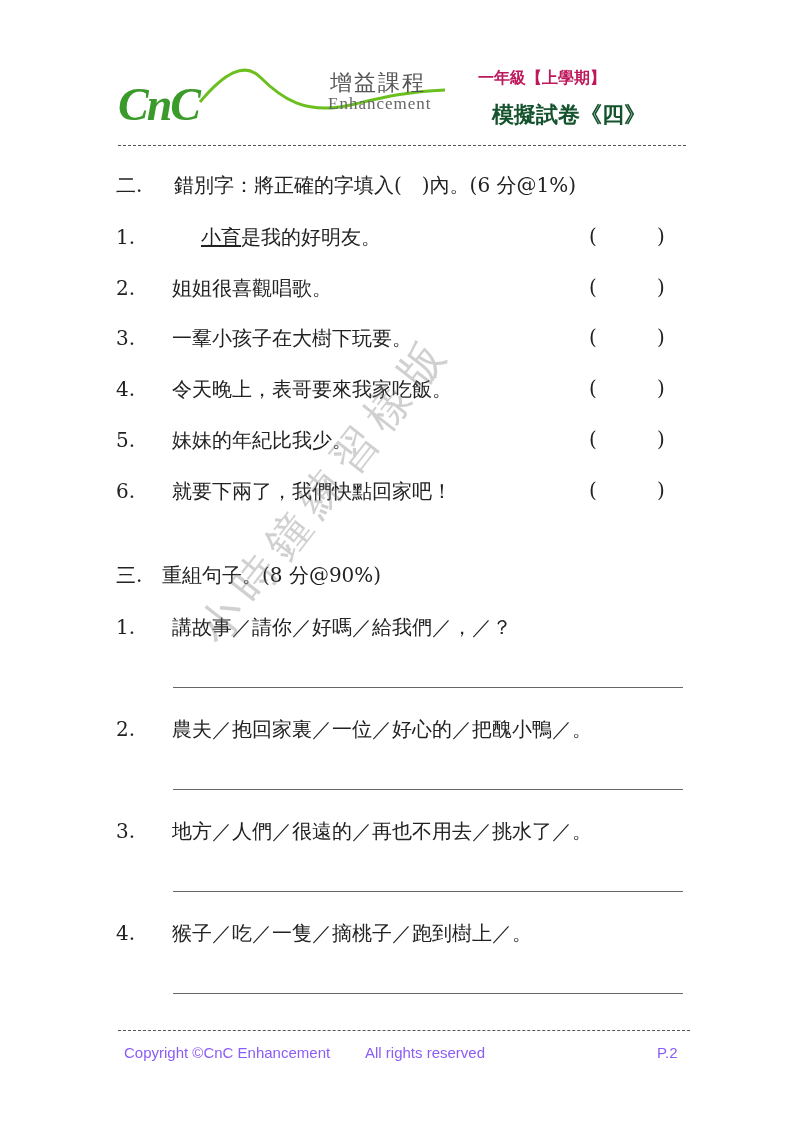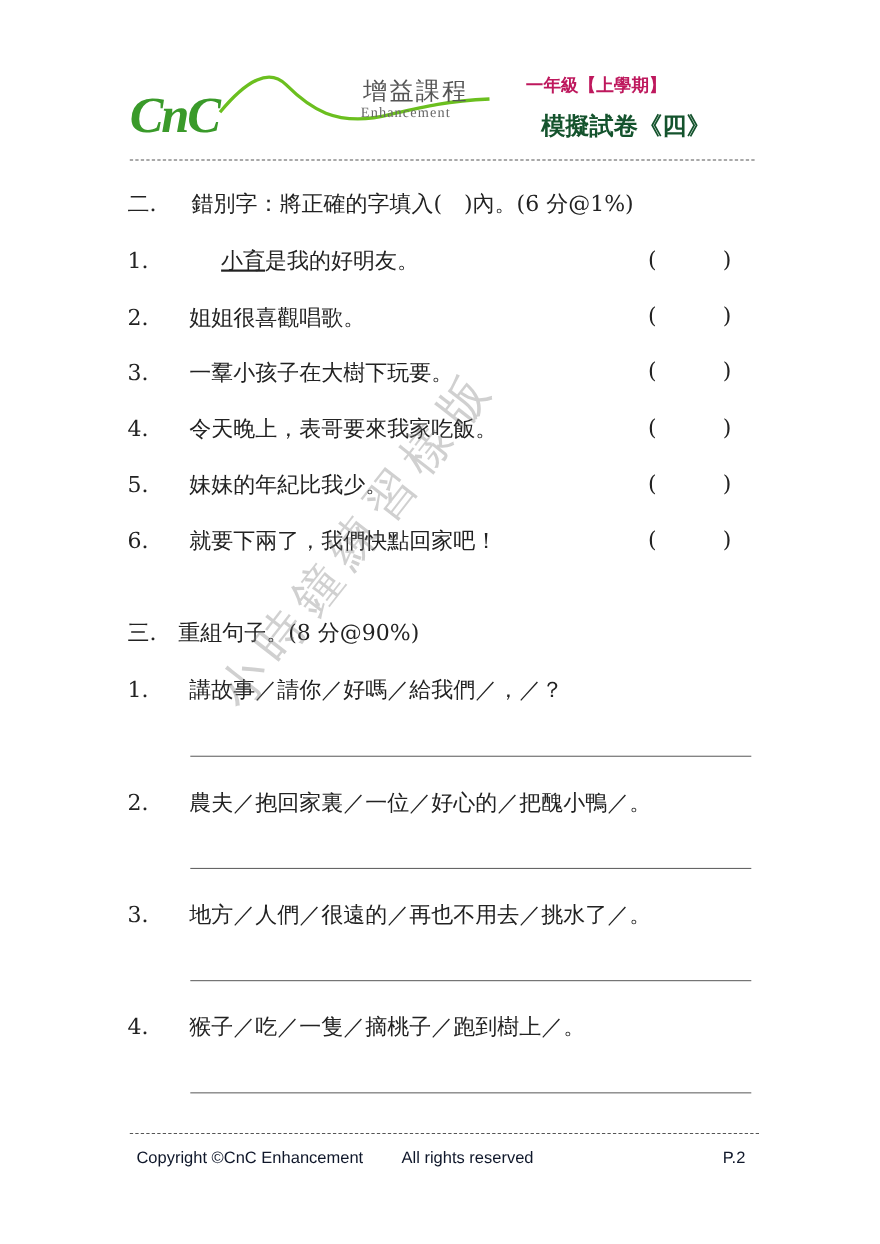--- a/index.html
+++ b/index.html
@@ -3,32 +3,32 @@
 <meta charset="utf-8">
 <style>
   html, body { margin:0; padding:0; background:#fff; }
   body { width:800px; height:1131px; position:relative; overflow:hidden;
          font-family:"DejaVu Serif","Liberation Serif",serif; color:#222; }
   .abs { position:absolute; }
   .logo-cnc { left:118px; top:78px; font-family:"Liberation Serif",serif; font-style:italic; font-weight:bold;
               font-size:46px; color:#3a9a2a; letter-spacing:-2px; }
   .logo-swoosh { left:195px; top:62px; }
   .logo-cn { left:330px; top:68px; font-size:22px; color:#555; font-family:Liberation Mono, monospace; letter-spacing:2px; }
-  .logo-en { left:328px; top:94px; font-size:13px; color:#666; font-family:"Liberation Serif",serif; letter-spacing:1px; }
+  .logo-en { left:328px; top:94px; font-size:17px; color:#666; font-family:"Liberation Serif",serif; letter-spacing:1px; }
   .title1 { left:478px; top:68px; font-size:16px; font-weight:bold; font-family:Liberation Mono, monospace; color:#be185d; }
   .title2 { left:492px; top:100px; font-size:22px; font-weight:bold; font-family:"DejaVu Sans",sans-serif; color:#14532d; }
   .dash { left:118px; width:568px; height:0; border-top:1px dashed #555; }
   .row { left:116px; font-size:20px; display:flex; align-items:baseline; white-space:nowrap; }
   .num { width:56px; display:inline-block; }
   .sec-num { width:58px; display:inline-block; }
   .u { text-decoration:underline;margin-left:29px; }
   .paren-l { left:589px; font-size:20px; }
   .paren-r { left:657px; font-size:20px; }
   .answer-line { left:173px; width:510px; height:0; border-top:1.5px solid #666; }
-  .footer { top:1044px; font-family:"Liberation Sans",sans-serif; font-size:15px; color:#0f172a;text-align:center; }
+  .footer { top:1044px; font-family:"Liberation Sans",sans-serif; font-size:15px; color:#8b5cf6;text-align:center; }
   .watermark { left:185px; top:620px; font-size:44px; color:rgba(120,120,120,0.35);
                font-family:"DejaVu Sans",sans-serif; transform:rotate(-52deg); transform-origin:left top;
                letter-spacing:10px; white-space:nowrap; font-weight:200; }
 </style>
 </head>
 <body>
 
 <div class="abs logo-cnc">CnC</div>
 <svg class="abs logo-swoosh" width="260" height="60" viewBox="0 0 260 60">
   <path d="M5,40 C30,10 50,0 65,15 C85,35 110,55 160,42 C190,35 210,30 250,28" fill="none" stroke="#6bbf1f" stroke-width="3"></path>

